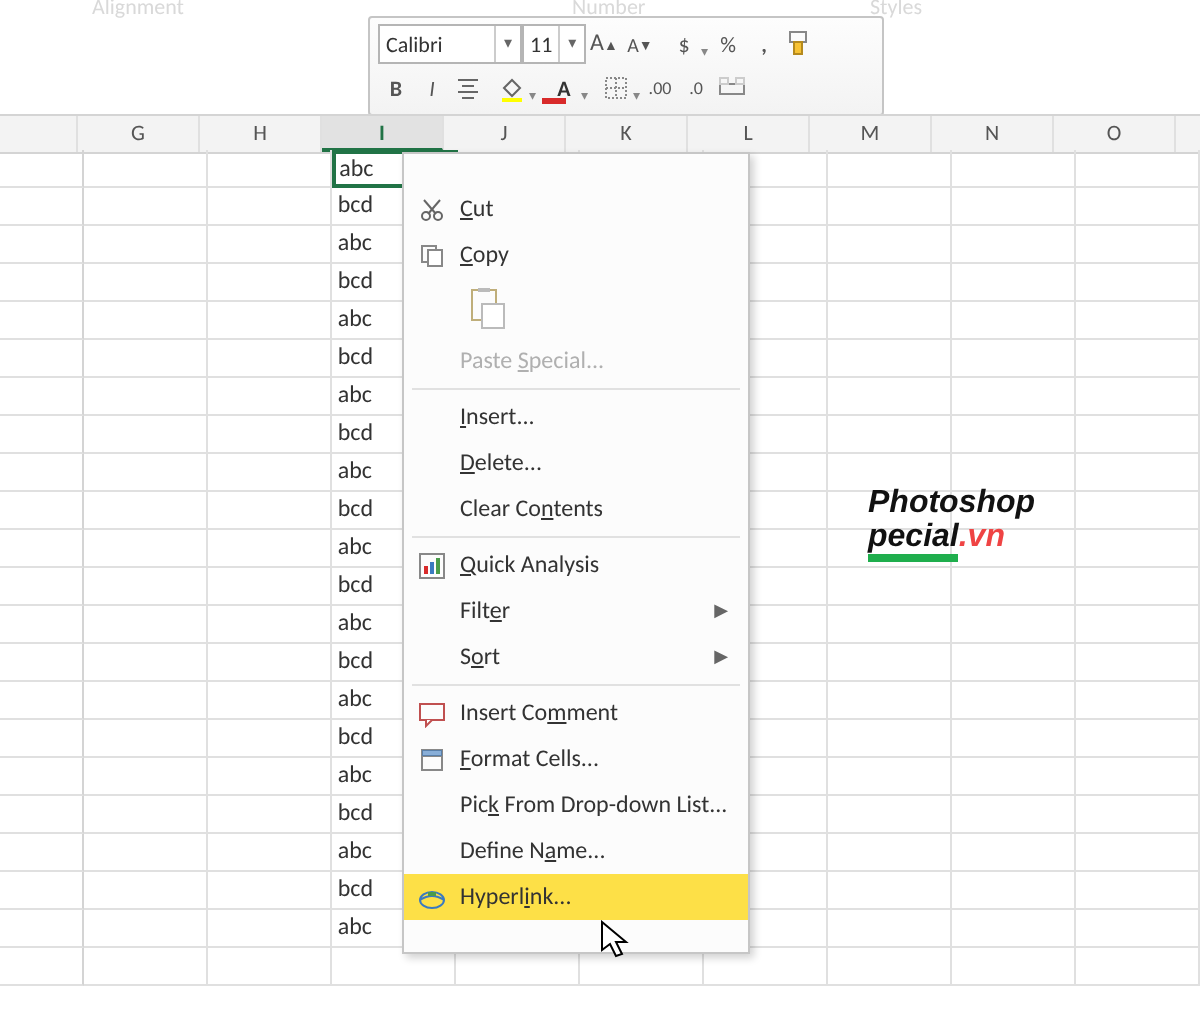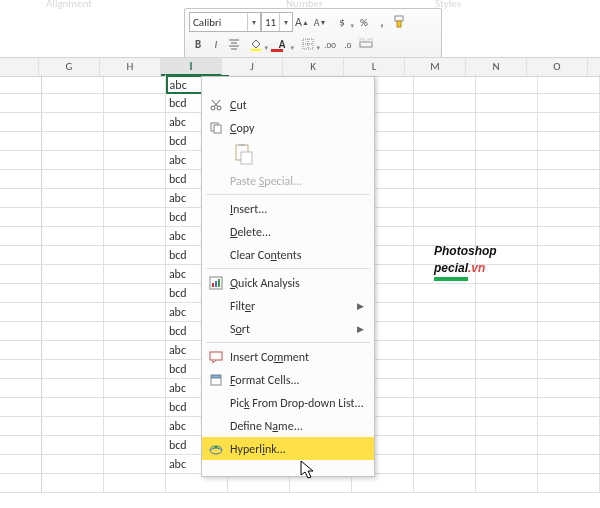--- a/index.html
+++ b/index.html
@@ -31,21 +31,21 @@
   .mi{display:flex;align-items:center;height:23px;padding:0 10px 0 0;font-size:12px;color:#333}
   .mi .ic{width:28px;display:flex;align-items:center;justify-content:center}
   .mi .lbl{flex:1}
   .mi .arr{font-size:9px;color:#666}
   .mi.head{background:#eee;font-weight:bold;color:#555;cursor:default}
   .mi.dis .lbl{color:#b0b0b0}
   .mi.hov{background:#fde047}
   .sep{height:1px;background:#e1e1e1;margin:2px 4px}
   .und{text-decoration:underline}
   
-  .wm{position:absolute;left:434px;top:243px;font-family:Arial;font-weight:900;font-style:italic;font-size:12px;line-height:17px;color:#111}
+  .wm{position:absolute;left:434px;top:243px;font-family:Arial;font-weight:900;font-style:italic;font-size:16px;line-height:17px;color:#111}
   .wm .u{border-bottom:4px solid #1fae4d;display:inline-block}
   .wm .vn{color:#ef4444;font-style:italic}
   
   .cursor{position:absolute;left:300px;top:460px;pointer-events:none}
 </style>
 </head>
 <body>
 <div class="wrap">
 
 <div class="ghost" style="left:46px">Alignment</div>

